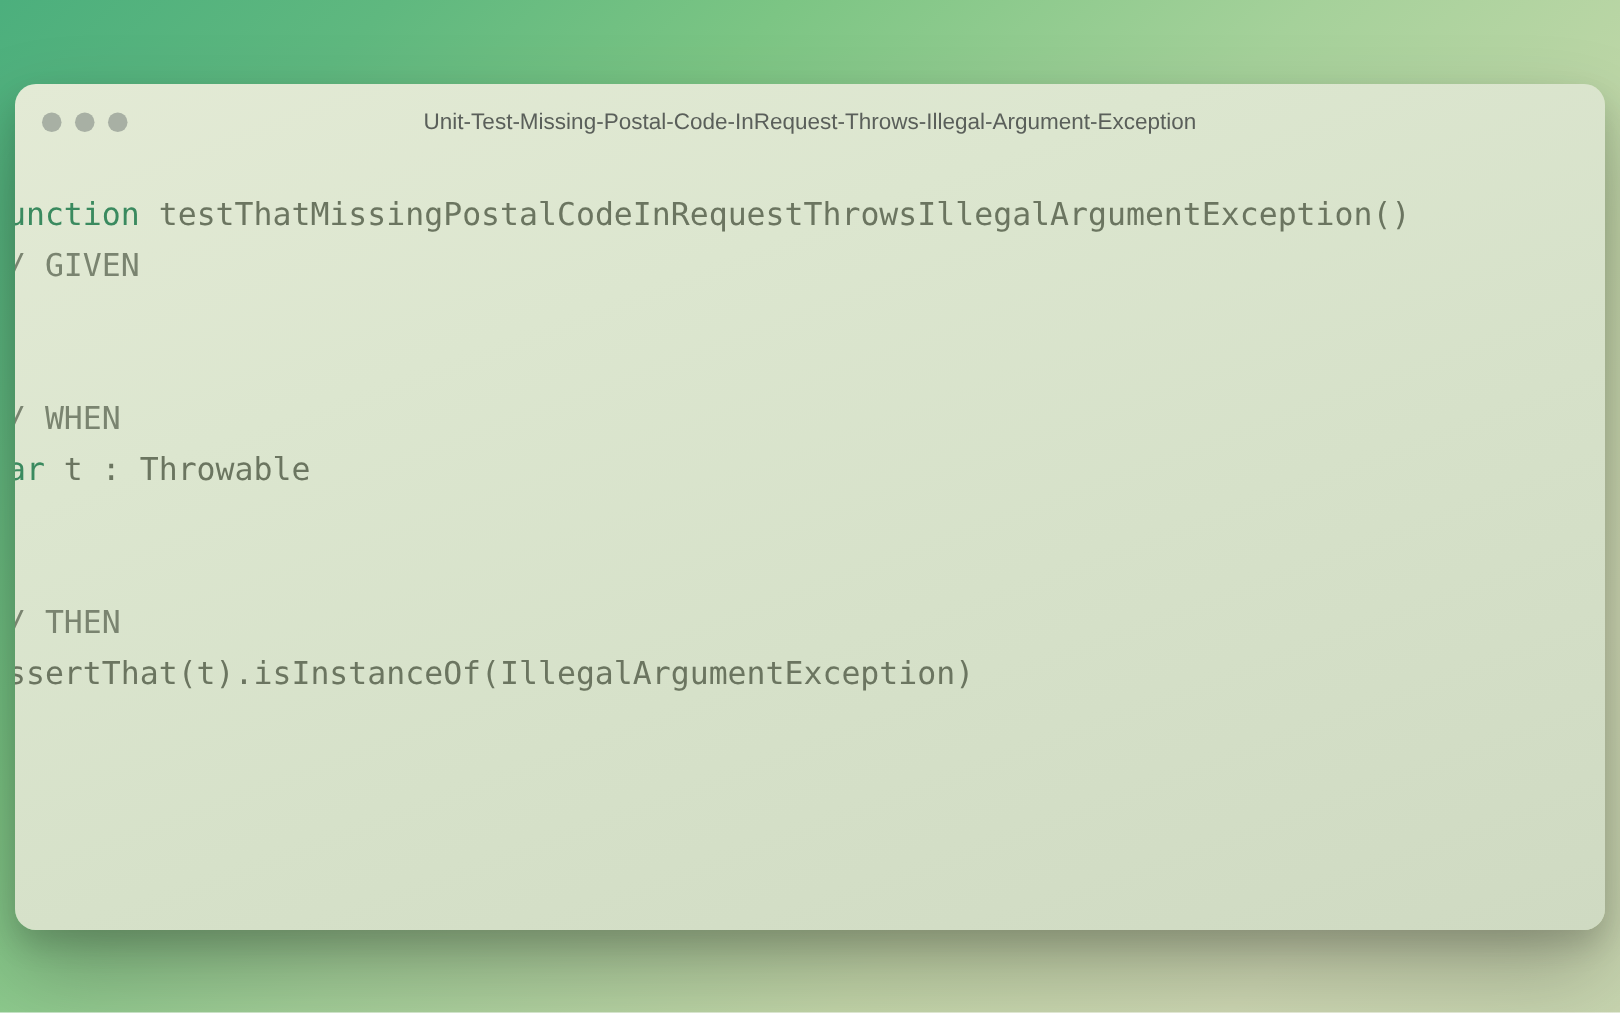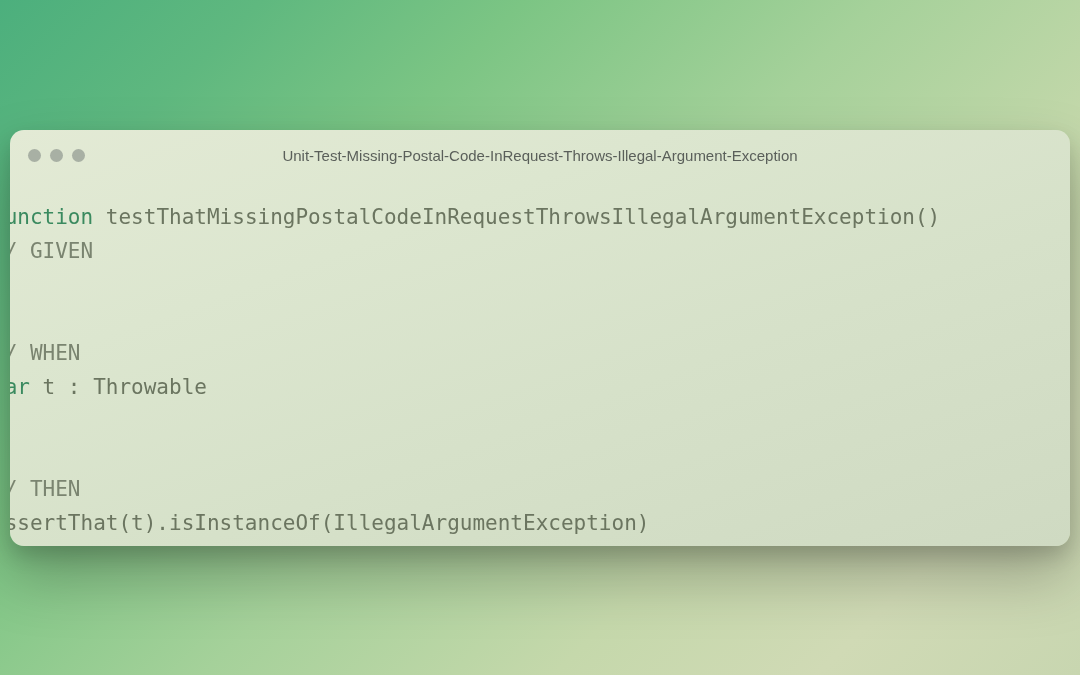--- a/index.html
+++ b/index.html
@@ -12,21 +12,21 @@
     height: 675px;
     background: linear-gradient(135deg, #4caf7d 0%, #5fb87f 15%, #7cc584 30%, #a5d19a 50%, #c5d8ab 70%, #d0dab5 85%, #c8d6b0 100%);
     display: flex;
     align-items: center;
     justify-content: center;
     font-family: "SF Mono", "Menlo", "Monaco", "Consolas", monospace;
     overflow: hidden;
   }
   .window {
     width: 1060px;
-    height: 416px;
+    height: 564px;
     background: linear-gradient(160deg, #e3ead5 0%, #dce6cf 30%, #d6e1c9 60%, #cfdac2 100%);
     border-radius: 14px;
     box-shadow: 0 30px 60px rgba(0,0,0,0.25), 0 10px 20px rgba(0,0,0,0.15);
     position: relative;
     overflow: hidden;
   }
   .titlebar {
     height: 52px;
     display: flex;
     align-items: center;

